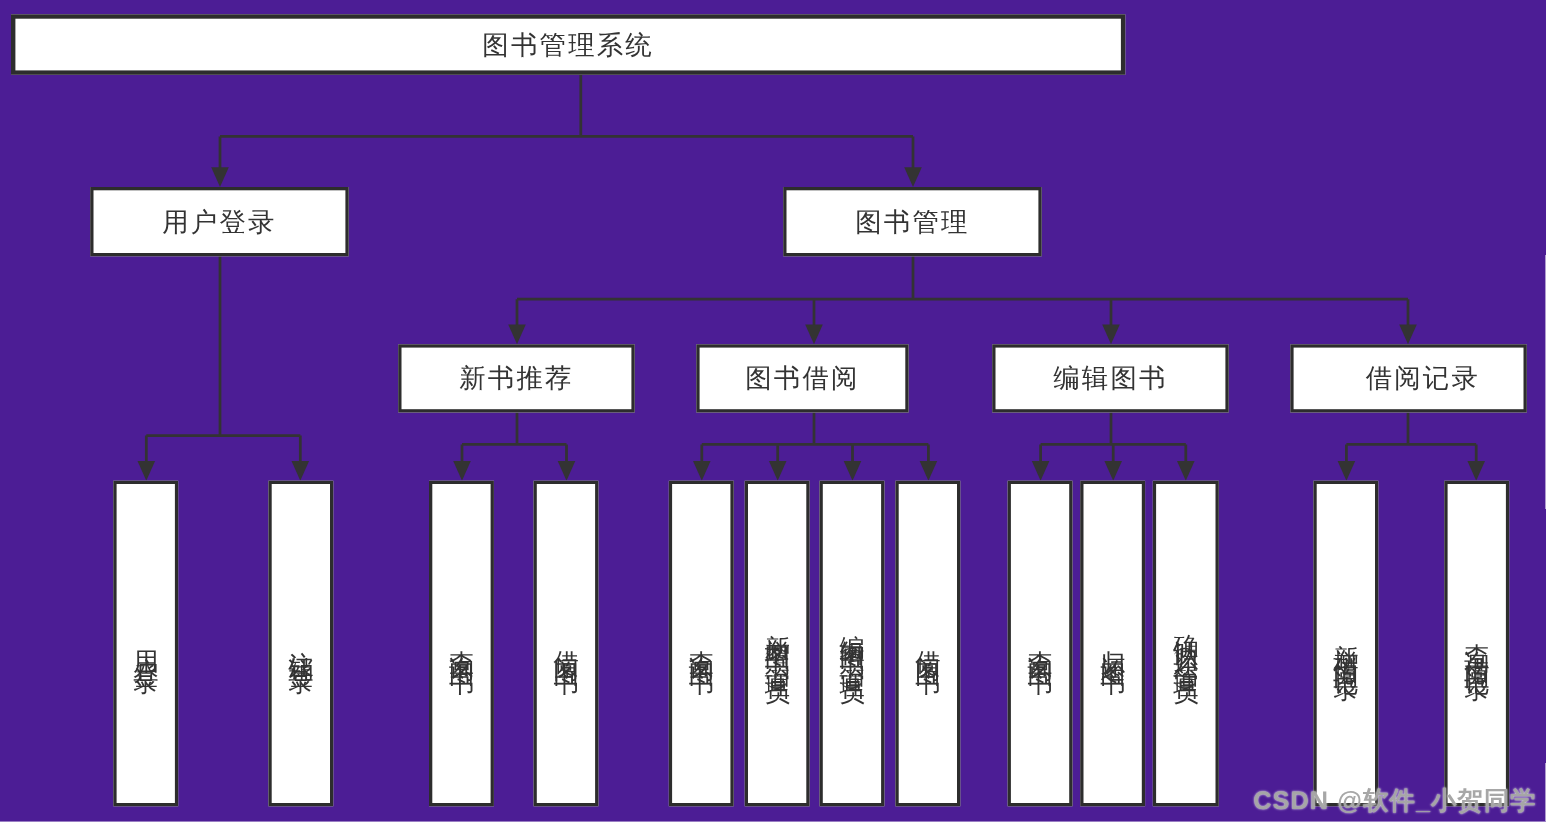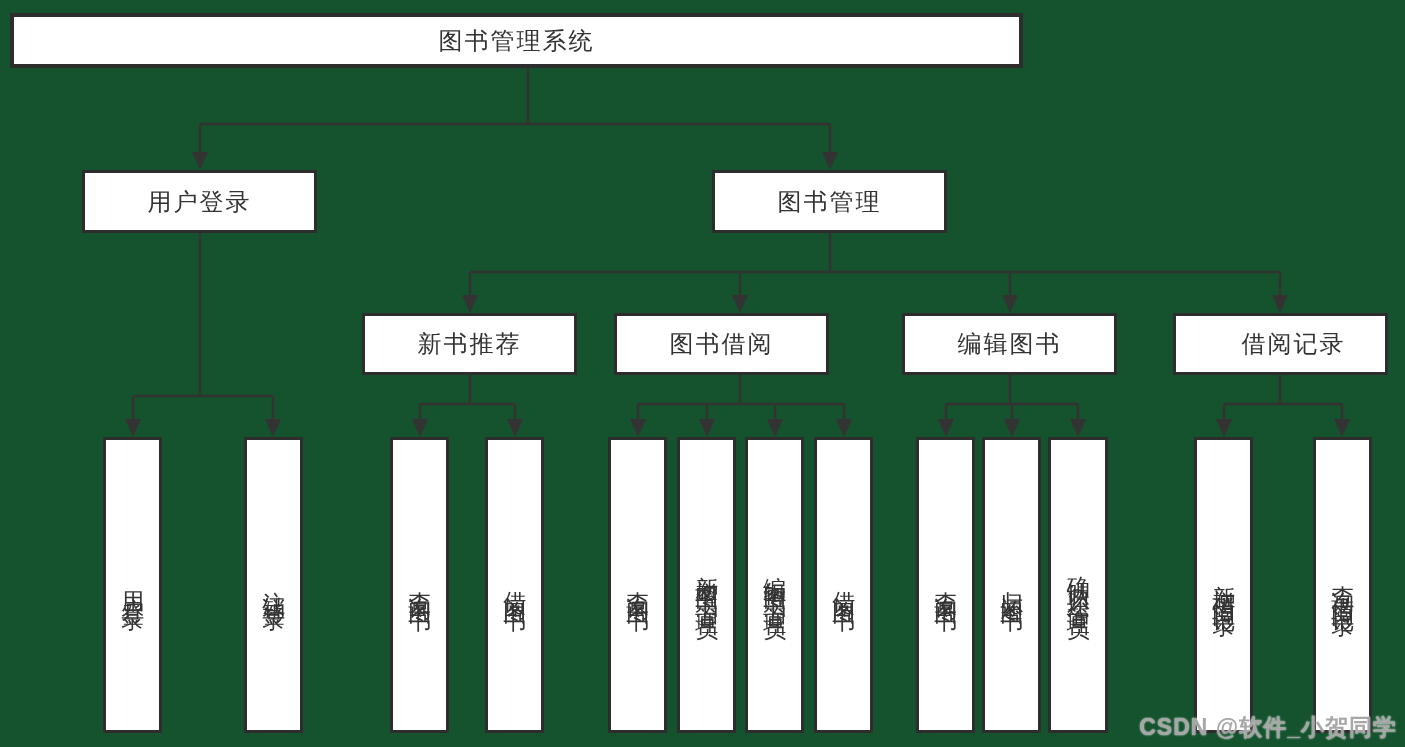--- a/index.html
+++ b/index.html
@@ -5,21 +5,21 @@
   html, body {
     margin: 0;
     padding: 0;
     background: #ffffff;
     font-family: "Liberation Sans", "DejaVu Sans", sans-serif;
   }
   #stage {
     position: relative;
     width: 1405px;
     height: 747px;
-    background: #14532d;
+    background: #4c1d95;
     overflow: hidden;
   }
   #connectors {
     position: absolute;
     left: 0; top: 0;
     width: 1405px; height: 747px;
     pointer-events: none;
   }
   .box {
     position: absolute;
@@ -112,21 +112,21 @@
   <div class="box" style="left:82px; top:170px; width:235px; height:63px;">
     <span class="h-label">用户登录</span>
   </div>
   <div class="box" style="left:362px; top:313px; width:215px; height:62px;">
     <span class="h-label">新书推荐</span>
   </div>
 
   <div class="box" style="left:712px; top:170px; width:235px; height:63px;">
     <span class="h-label">图书管理</span>
   </div>
-  <div class="box" style="left:614px; top:313px; width:215px; height:62px;">
+  <div class="box" style="left:633px; top:313px; width:193px; height:62px;">
     <span class="h-label">图书借阅</span>
   </div>
   <div class="box" style="left:902px; top:313px; width:215px; height:62px;">
     <span class="h-label">编辑图书</span>
   </div>
   <div class="box" style="left:1173px; top:313px; width:215px; height:62px;padding-left:26px;">
     <span class="h-label">借阅记录</span>
   </div>
 
   <div class="box leaf" style="left:103px; top:437px; width:59px; height:296px;">

